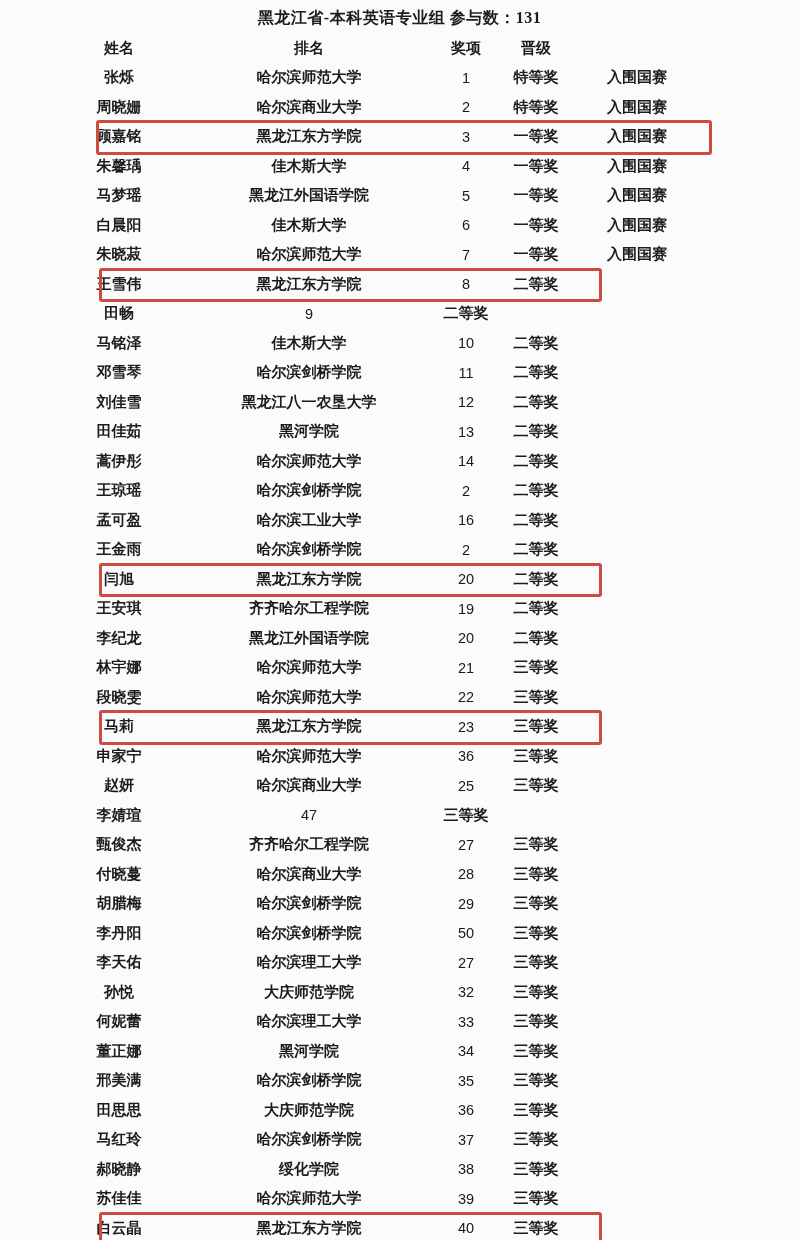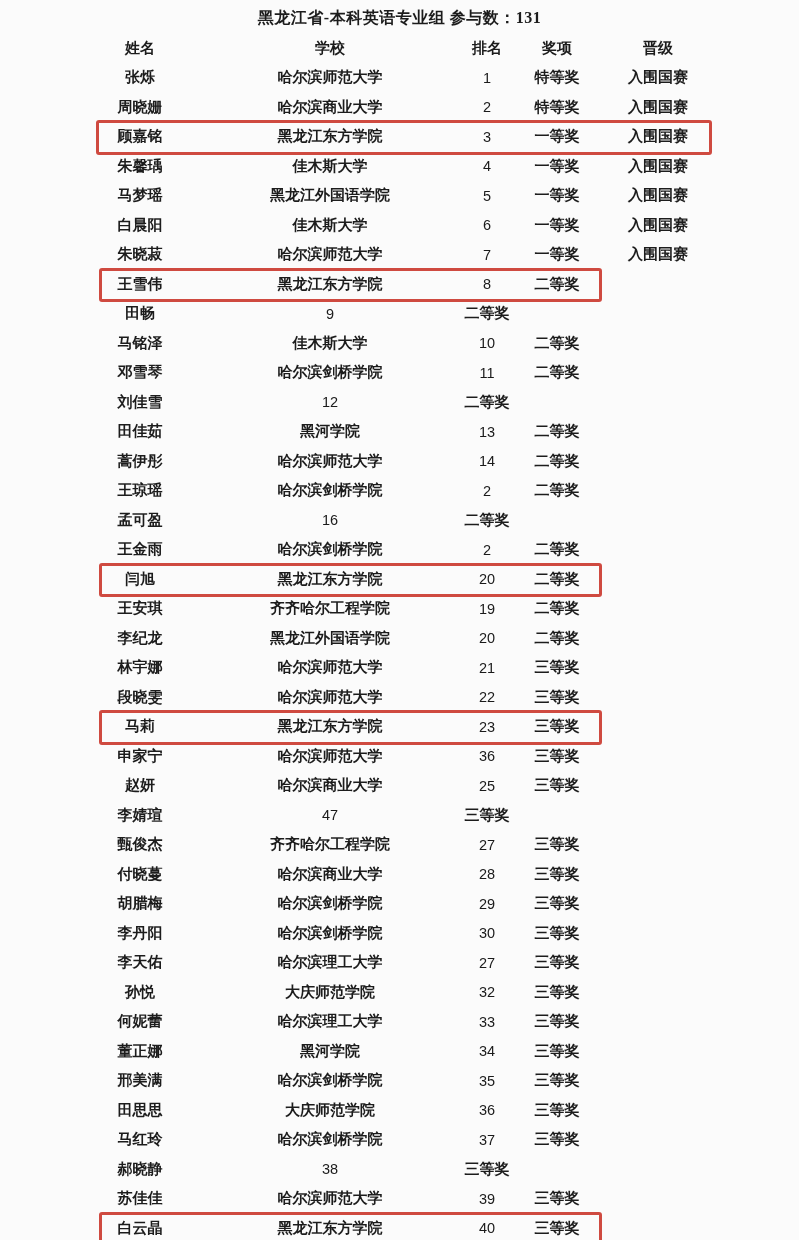--- a/index.html
+++ b/index.html
@@ -14,21 +14,21 @@
   .title{
     height:34px;line-height:36px;
     text-align:center;
     font-size:16px;font-weight:700;
     letter-spacing:0.5px;
   }
   .row{
     position:relative;
     display:grid;
     grid-template-columns:150px 230px 84px 56px 146px;
-    padding-left:65px;
+    padding-left:44px;
     height:29.5px;
     align-items:center;
   }
   .header-row{height:29px;}
   .cell{
     text-align:center;
     font-size:15px;
     font-weight:700;
     white-space:nowrap;
     overflow:visible;
@@ -52,21 +52,20 @@
   .hl.narrow{left:99px;width:503px;}
 </style>
 </head>
 <body>
 
 <div class="page" style="--bg: #fbfbfb; --fg: #1c1c1c; --hl: #cf4a40;">
   <div class="title">黑龙江省-本科英语专业组 参与数：131</div>
 
   <div class="row header-row">
     <div class="cell">姓名</div>
-    <div class="cell">学校</div>
     <div class="cell">排名</div>
     <div class="cell">奖项</div>
     <div class="cell">晋级</div>
   </div>
 
   <div id="table-body">
       <div class="row">
       <div class="cell c-name">张烁</div>
       <div class="cell c-school">哈尔滨师范大学</div>
       <div class="cell num c-rank">1</div>
@@ -139,20 +138,21 @@
     </div>
       <div class="row">
       <div class="cell c-name">邓雪琴</div>
       <div class="cell c-school">哈尔滨剑桥学院</div>
       <div class="cell num c-rank">11</div>
       <div class="cell c-award">二等奖</div>
       <div class="cell c-advance"></div>
     </div>
       <div class="row">
       <div class="cell c-name">刘佳雪</div>
+      <div class="cell c-school">黑龙江八一农垦大学</div>
       <div class="cell num c-rank">12</div>
       <div class="cell c-award">二等奖</div>
       <div class="cell c-advance"></div>
     </div>
       <div class="row">
       <div class="cell c-name">田佳茹</div>
       <div class="cell c-school">黑河学院</div>
       <div class="cell num c-rank">13</div>
       <div class="cell c-award">二等奖</div>
       <div class="cell c-advance"></div>
@@ -166,20 +166,21 @@
     </div>
       <div class="row">
       <div class="cell c-name">王琼瑶</div>
       <div class="cell c-school">哈尔滨剑桥学院</div>
       <div class="cell num c-rank">2</div>
       <div class="cell c-award">二等奖</div>
       <div class="cell c-advance"></div>
     </div>
       <div class="row">
       <div class="cell c-name">孟可盈</div>
+      <div class="cell c-school">哈尔滨工业大学</div>
       <div class="cell num c-rank">16</div>
       <div class="cell c-award">二等奖</div>
       <div class="cell c-advance"></div>
     </div>
       <div class="row">
       <div class="cell c-name">王金雨</div>
       <div class="cell c-school">哈尔滨剑桥学院</div>
       <div class="cell num c-rank">2</div>
       <div class="cell c-award">二等奖</div>
       <div class="cell c-advance"></div>
@@ -265,21 +266,21 @@
       <div class="row">
       <div class="cell c-name">胡腊梅</div>
       <div class="cell c-school">哈尔滨剑桥学院</div>
       <div class="cell num c-rank">29</div>
       <div class="cell c-award">三等奖</div>
       <div class="cell c-advance"></div>
     </div>
       <div class="row">
       <div class="cell c-name">李丹阳</div>
       <div class="cell c-school">哈尔滨剑桥学院</div>
-      <div class="cell num c-rank">30</div>
+      <div class="cell num c-rank">50</div>
       <div class="cell c-award">三等奖</div>
       <div class="cell c-advance"></div>
     </div>
       <div class="row">
       <div class="cell c-name">李天佑</div>
       <div class="cell c-school">哈尔滨理工大学</div>
       <div class="cell num c-rank">27</div>
       <div class="cell c-award">三等奖</div>
       <div class="cell c-advance"></div>
     </div>
@@ -320,20 +321,21 @@
     </div>
       <div class="row">
       <div class="cell c-name">马红玲</div>
       <div class="cell c-school">哈尔滨剑桥学院</div>
       <div class="cell num c-rank">37</div>
       <div class="cell c-award">三等奖</div>
       <div class="cell c-advance"></div>
     </div>
       <div class="row">
       <div class="cell c-name">郝晓静</div>
+      <div class="cell c-school">绥化学院</div>
       <div class="cell num c-rank">38</div>
       <div class="cell c-award">三等奖</div>
       <div class="cell c-advance"></div>
     </div>
       <div class="row">
       <div class="cell c-name">苏佳佳</div>
       <div class="cell c-school">哈尔滨师范大学</div>
       <div class="cell num c-rank">39</div>
       <div class="cell c-award">三等奖</div>
       <div class="cell c-advance"></div>

